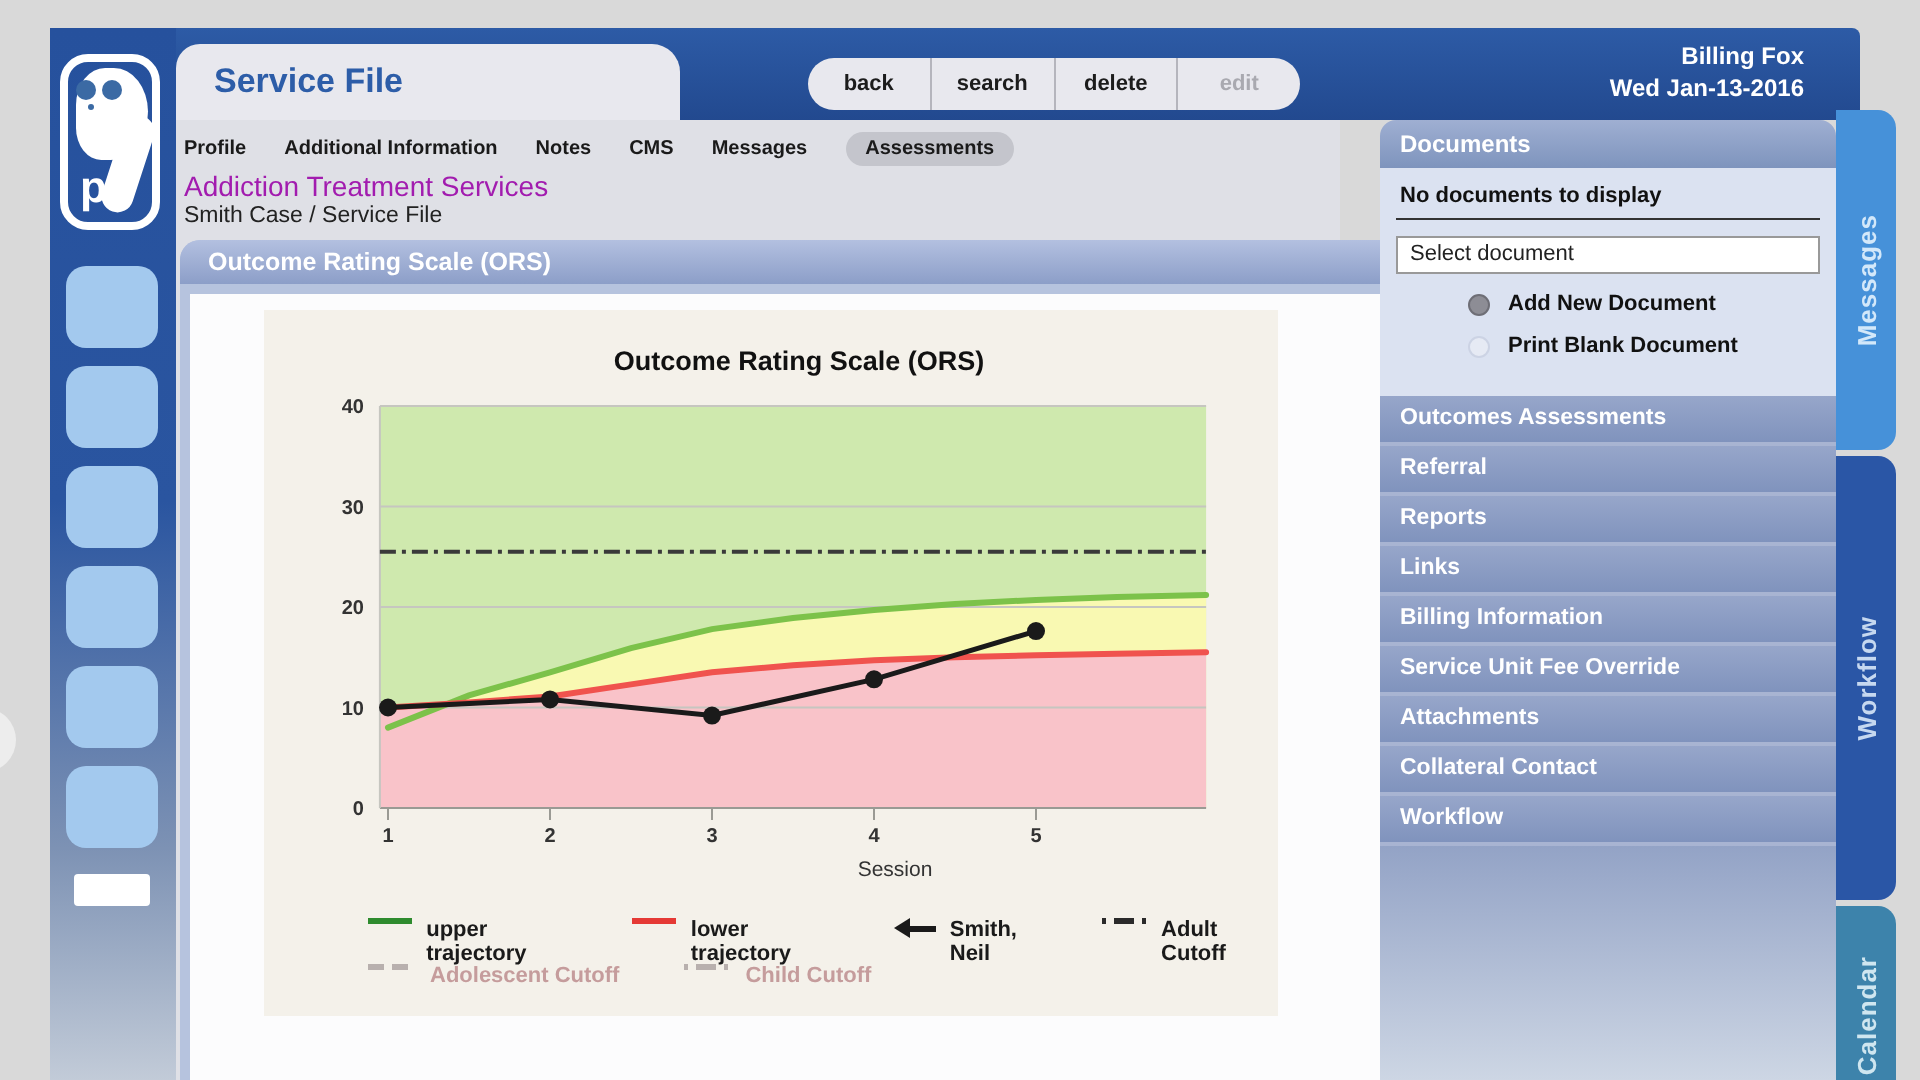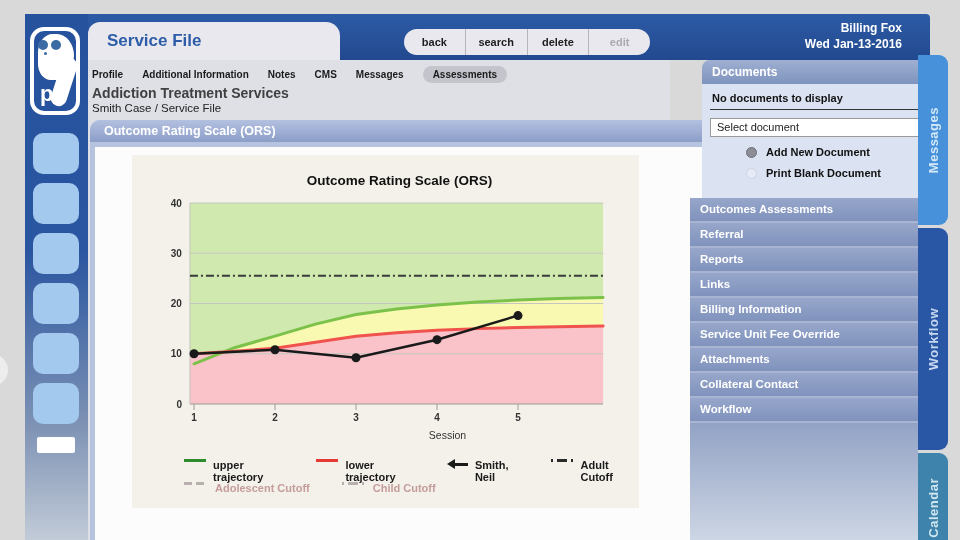--- a/index.html
+++ b/index.html
@@ -38,21 +38,21 @@
   .sb-btn{position:absolute;left:8px;width:46px;height:41px;border-radius:10px;background:#a3c9ee;}
   .sb-white{position:absolute;left:12px;top:423px;width:38px;height:16px;background:#fff;border-radius:2px;}
   .notch{position:absolute;left:-24px;top:354px;width:32px;height:32px;border-radius:50%;background:#ededed;}
 
   
   .content{position:absolute;left:88px;top:60px;width:582px;height:480px;background:#dfe0e6;}
   .navtabs{position:absolute;left:4px;top:6px;display:flex;align-items:center;gap:19px;
     font-size:10px;font-weight:bold;color:#1a1a1a;}
   .navtab{padding:3px 0;cursor:pointer;white-space:nowrap;}
   .navtab.active{background:#c4c5cc;padding:3px 10px;border-radius:9px;}
-  .agency{position:absolute;left:4px;top:25px;font-size:14px;font-weight:bold;color:#404040;}
+  .agency{position:absolute;left:4px;top:25px;font-size:14px;font-weight:normal;color:#a21caf;}
   .breadcrumb{position:absolute;left:4px;top:42px;font-size:11.5px;color:#222;}
 
   .ors-outer{position:absolute;left:2px;top:60px;width:630px;height:420px;background:#b6c3de;
     border-radius:10px 10px 0 0;}
   .ors-header{height:22px;border-radius:10px 10px 0 0;
     background:linear-gradient(180deg,#b3c0e0,#8c9ec8);color:#fff;font-size:12.5px;
     font-weight:bold;line-height:22px;padding-left:14px;}
   .ors-white{position:absolute;left:5px;top:27px;right:5px;bottom:0;background:#fcfcfd;}
   .chart-box{position:absolute;left:37px;top:8px;width:507px;height:353px;background:#f4f1ea;}
   .chart-title{position:absolute;left:0;top:18px;width:100%;text-align:center;padding-left:28px;
@@ -64,21 +64,21 @@
     font-size:11px;font-weight:bold;color:#1a1a1a;}
   .legend-row.r1{top:304px;}
   .legend-row.r2{top:327px;gap:32px;}
   .leg-item{display:flex;align-items:flex-start;gap:7px;}
   .sw{display:inline-block;width:24px;height:3px;}
   .arrowhead{width:0;height:0;border-top:5px solid transparent;border-bottom:5px solid transparent;
     border-right:8px solid #1a1a1a;display:inline-block;margin-right:-2px;}
   .arrowline{display:inline-block;width:15px;height:3px;background:#1a1a1a;}
 
   
-  .right-sidebar{position:absolute;left:690px;top:60px;width:228px;height:480px;padding-left:12px;}
+  .right-sidebar{position:absolute;left:690px;top:60px;width:228px;height:480px;}
   .docs-header{height:24px;border-radius:8px 8px 0 0;background:linear-gradient(180deg,#9fafd2,#7e94bd);
     color:#fff;font-size:12px;font-weight:bold;line-height:24px;padding-left:10px;}
   .docs-body{height:114px;background:#dbe2f1;}
   .nodocs{margin:0 8px;padding:8px 0 5px 2px;font-size:11px;font-weight:bold;color:#111;
     border-bottom:1.5px solid #333;}
   .select-box{margin:8px 8px 0;height:17px;background:#fff;border:1px solid #999;
     font-size:11px;line-height:17px;padding:0 6px;color:#222;cursor:pointer;}
   .radio-row{margin:9px 0 0 44px;display:flex;align-items:center;gap:9px;
     font-size:11px;font-weight:bold;color:#111;}
   .radio{width:11px;height:11px;border-radius:50%;box-sizing:border-box;}

